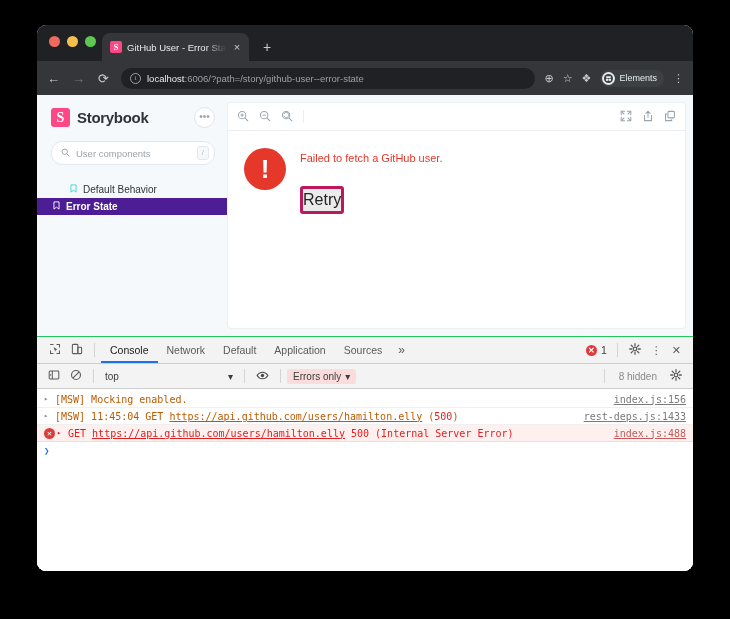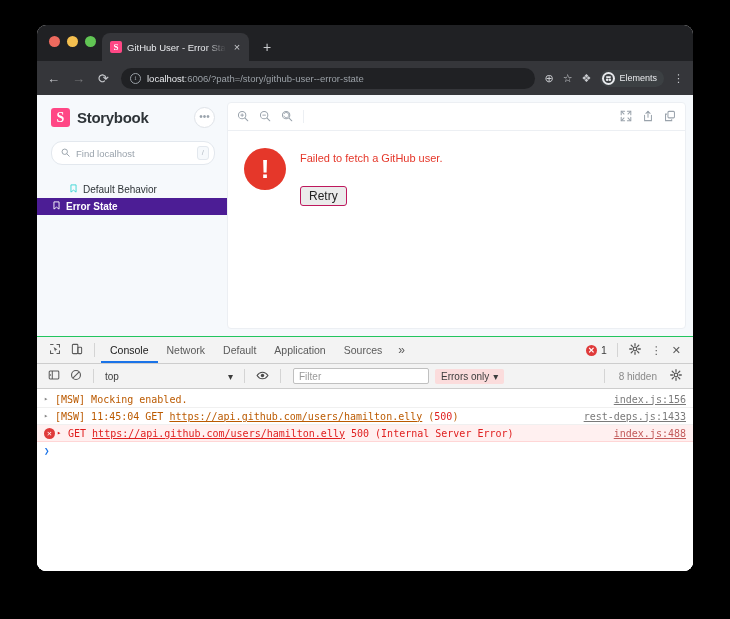--- a/index.html
+++ b/index.html
@@ -270,25 +270,25 @@
     font-weight: bold;
     line-height: 42px;
     text-align: center;
     font-family: "Liberation Sans", sans-serif;
     flex: 0 0 auto;
   }
   .error-text { color: #e5372a; font-size: 11px; margin: 4px 0 22px 0; }
   .retry-btn {
     display: inline-block;
     background: #ebebeb;
-    border: 1px solid #be185d;
+    border: 3px solid #be185d;
     border-radius: 3px;
     color: #232323;
-    font-size: 12px;
-    padding: 2px 8px;
+    font-size: 16px;
+    padding: 2px 0;
   }
 
   
   .devtools {
     flex: 1 1 auto;
     border-top: 1px solid #22c55e;
     background: #ffffff;
     display: flex;
     flex-direction: column;
   }
@@ -453,21 +453,21 @@
           <div class="sb-menu-btn">•••</div>
         </div>
 
         <div class="sb-search">
           <span class="sb-search-icon">
             <svg width="9" height="9" viewBox="0 0 12 12" aria-hidden="true">
                 <circle cx="5" cy="5" r="3.6" fill="none" stroke="#9aa3ac" stroke-width="1.3"></circle>
                 <line x1="7.7" y1="7.7" x2="11" y2="11" stroke="#9aa3ac" stroke-width="1.3" stroke-linecap="round"></line>
               </svg>
           </span>
-          <span class="sb-search-ph">Find localhost</span>
+          <span class="sb-search-ph">User components</span>
           <span class="sb-search-key">/</span>
         </div>
 
         <div class="sb-tree">
           <div class="sb-node child">
             <span class="sb-storyicon">
               <svg width="9" height="9" viewBox="0 0 12 12" aria-hidden="true">
                   <path d="M2.6 1.2h6.8v9.6L6 8.2 2.6 10.8z" fill="none" stroke="#37d5d3" stroke-width="1.2" stroke-linejoin="round"></path>
                 </svg>
             </span>
@@ -603,21 +603,20 @@
           <span>▾</span>
         </span>
         <span class="dt-vsep"></span>
         <span class="dt-icon-btn">
           <svg width="13" height="13" viewBox="0 0 16 16" aria-hidden="true">
               <path d="M1.3 8s2.5-4 6.7-4 6.7 4 6.7 4-2.5 4-6.7 4S1.3 8 1.3 8z" fill="none" stroke="#4a4a4a" stroke-width="1.3"></path>
               <circle cx="8" cy="8" r="2.1" fill="#4a4a4a"></circle>
             </svg>
         </span>
         <span class="dt-vsep"></span>
-        <span class="con-filter">Filter</span>
         <span class="con-level">
           <span>Errors only</span>
           <span>▾</span>
         </span>
         <span class="dt-spacer"></span>
         <span class="dt-vsep"></span>
         <span class="con-hidden">8 hidden</span>
         <span class="dt-icon-btn">
           <svg width="12" height="12" viewBox="0 0 14 14" aria-hidden="true">
               <circle cx="7" cy="7" r="2.1" fill="none" stroke="#5a5a5a" stroke-width="1.5"></circle>

